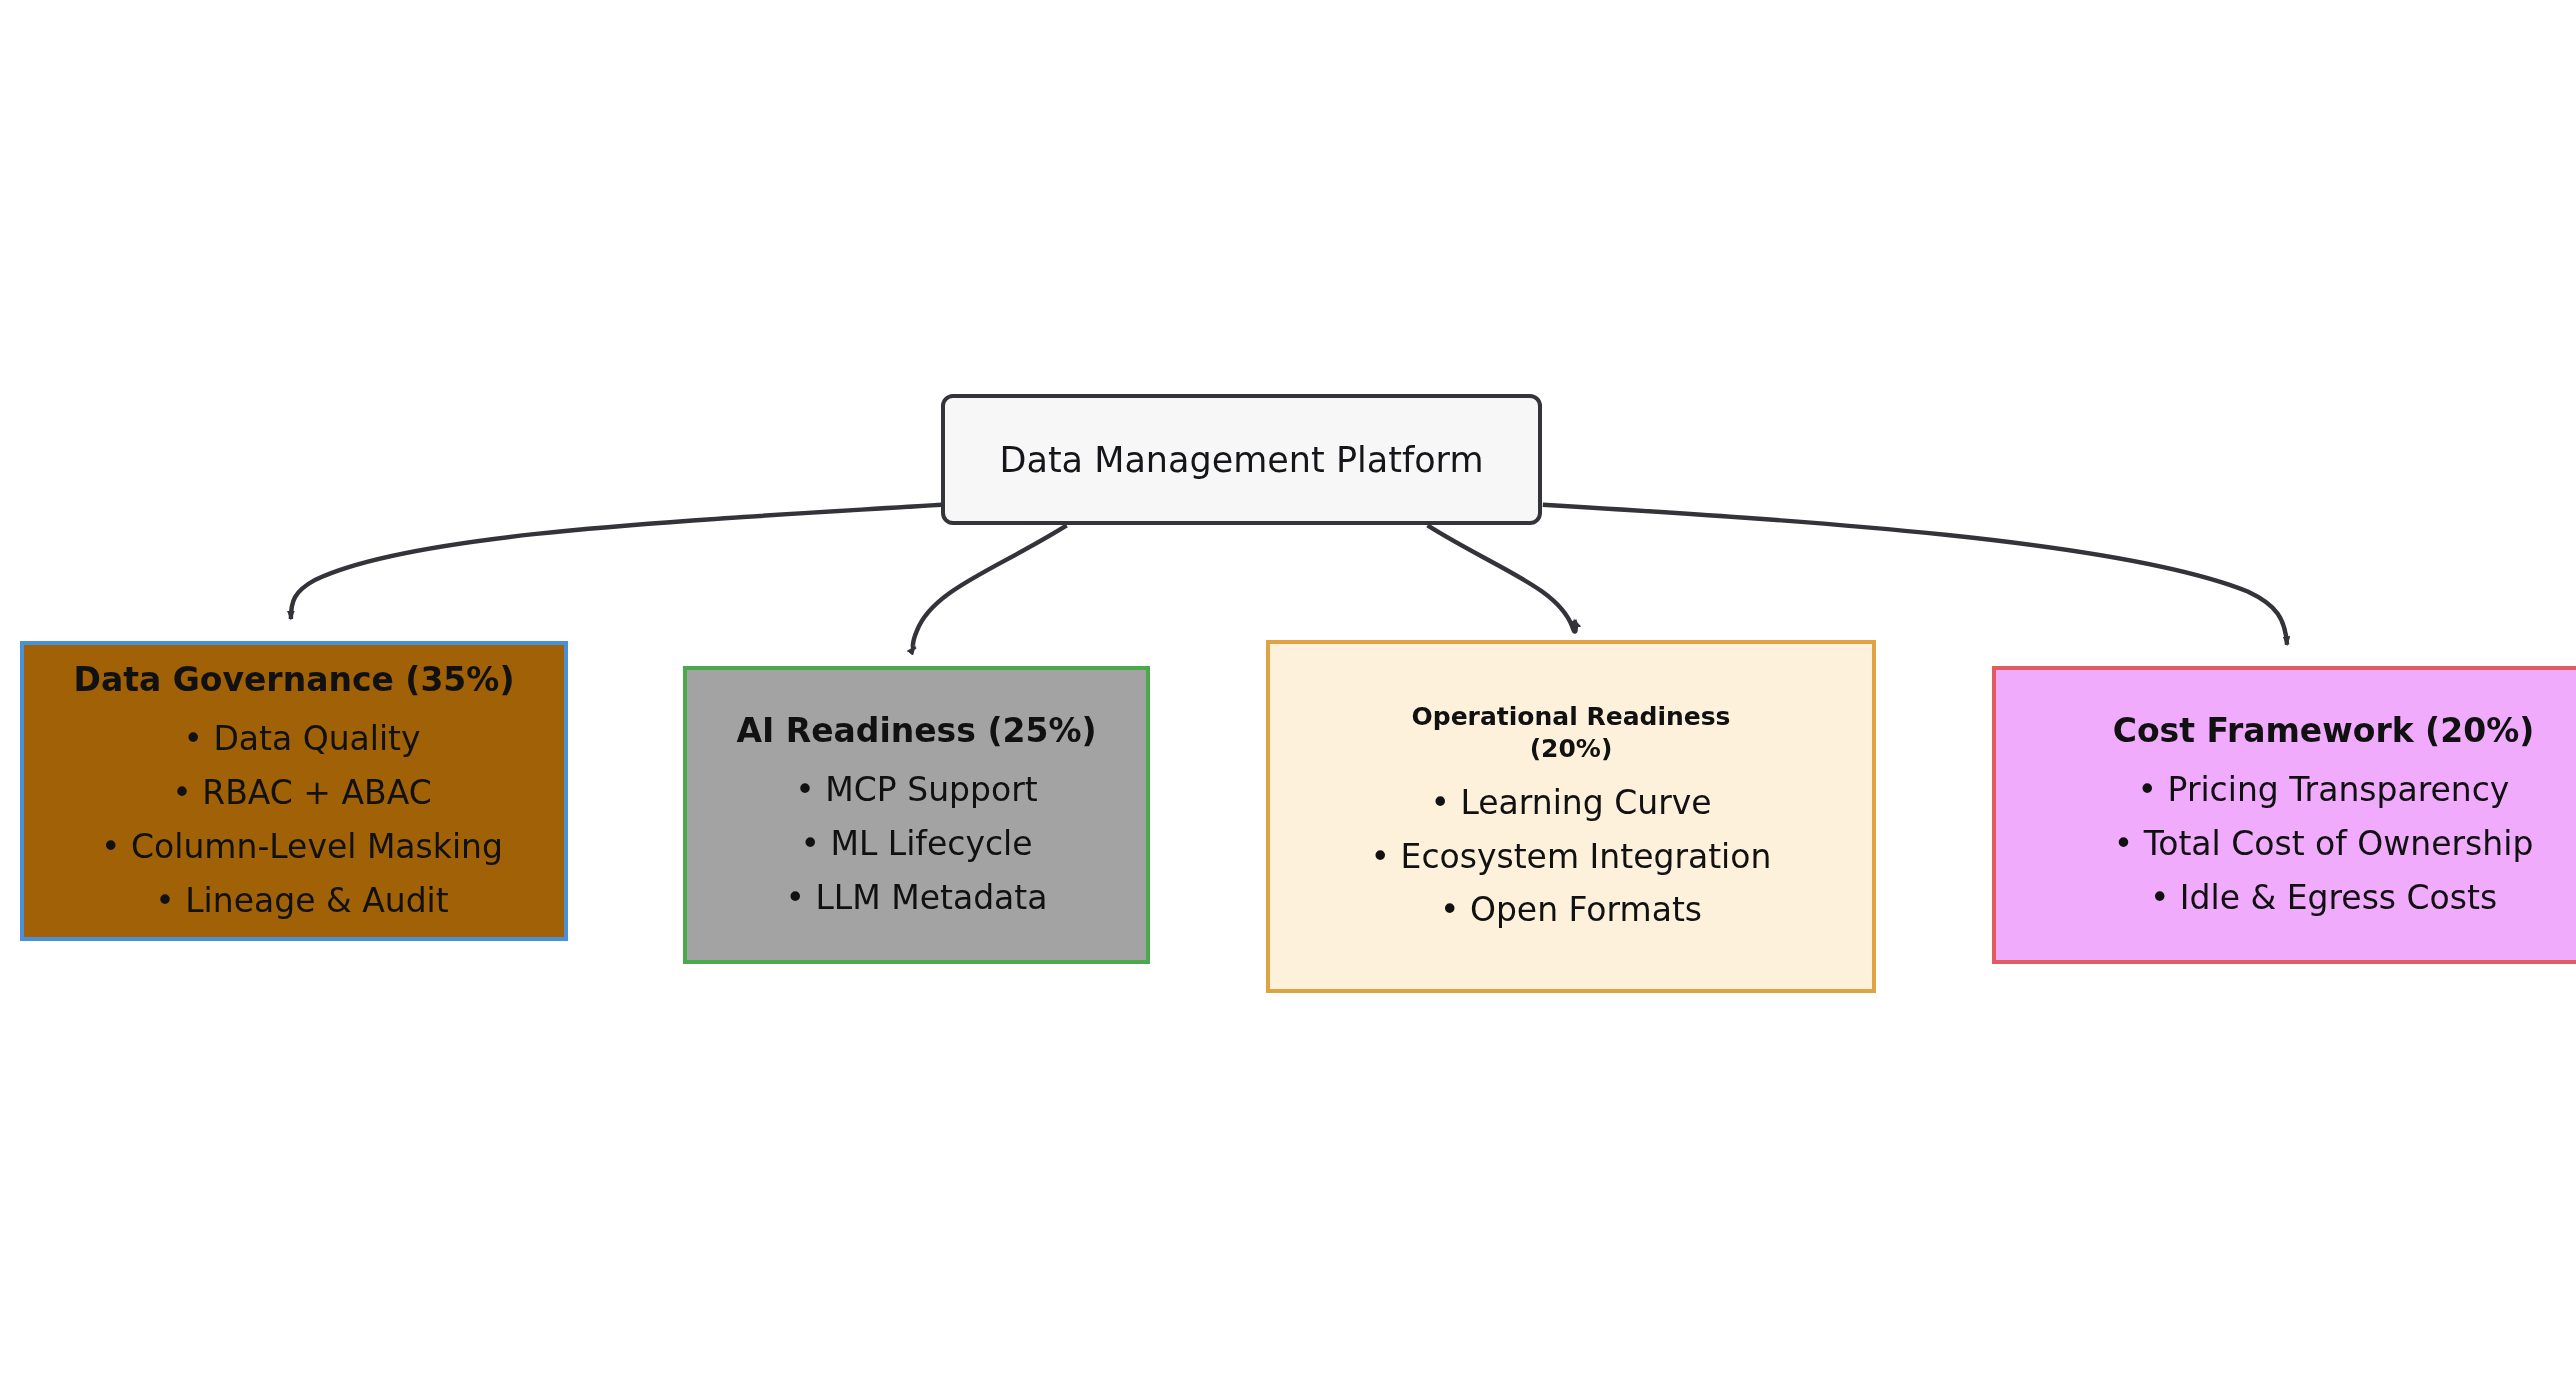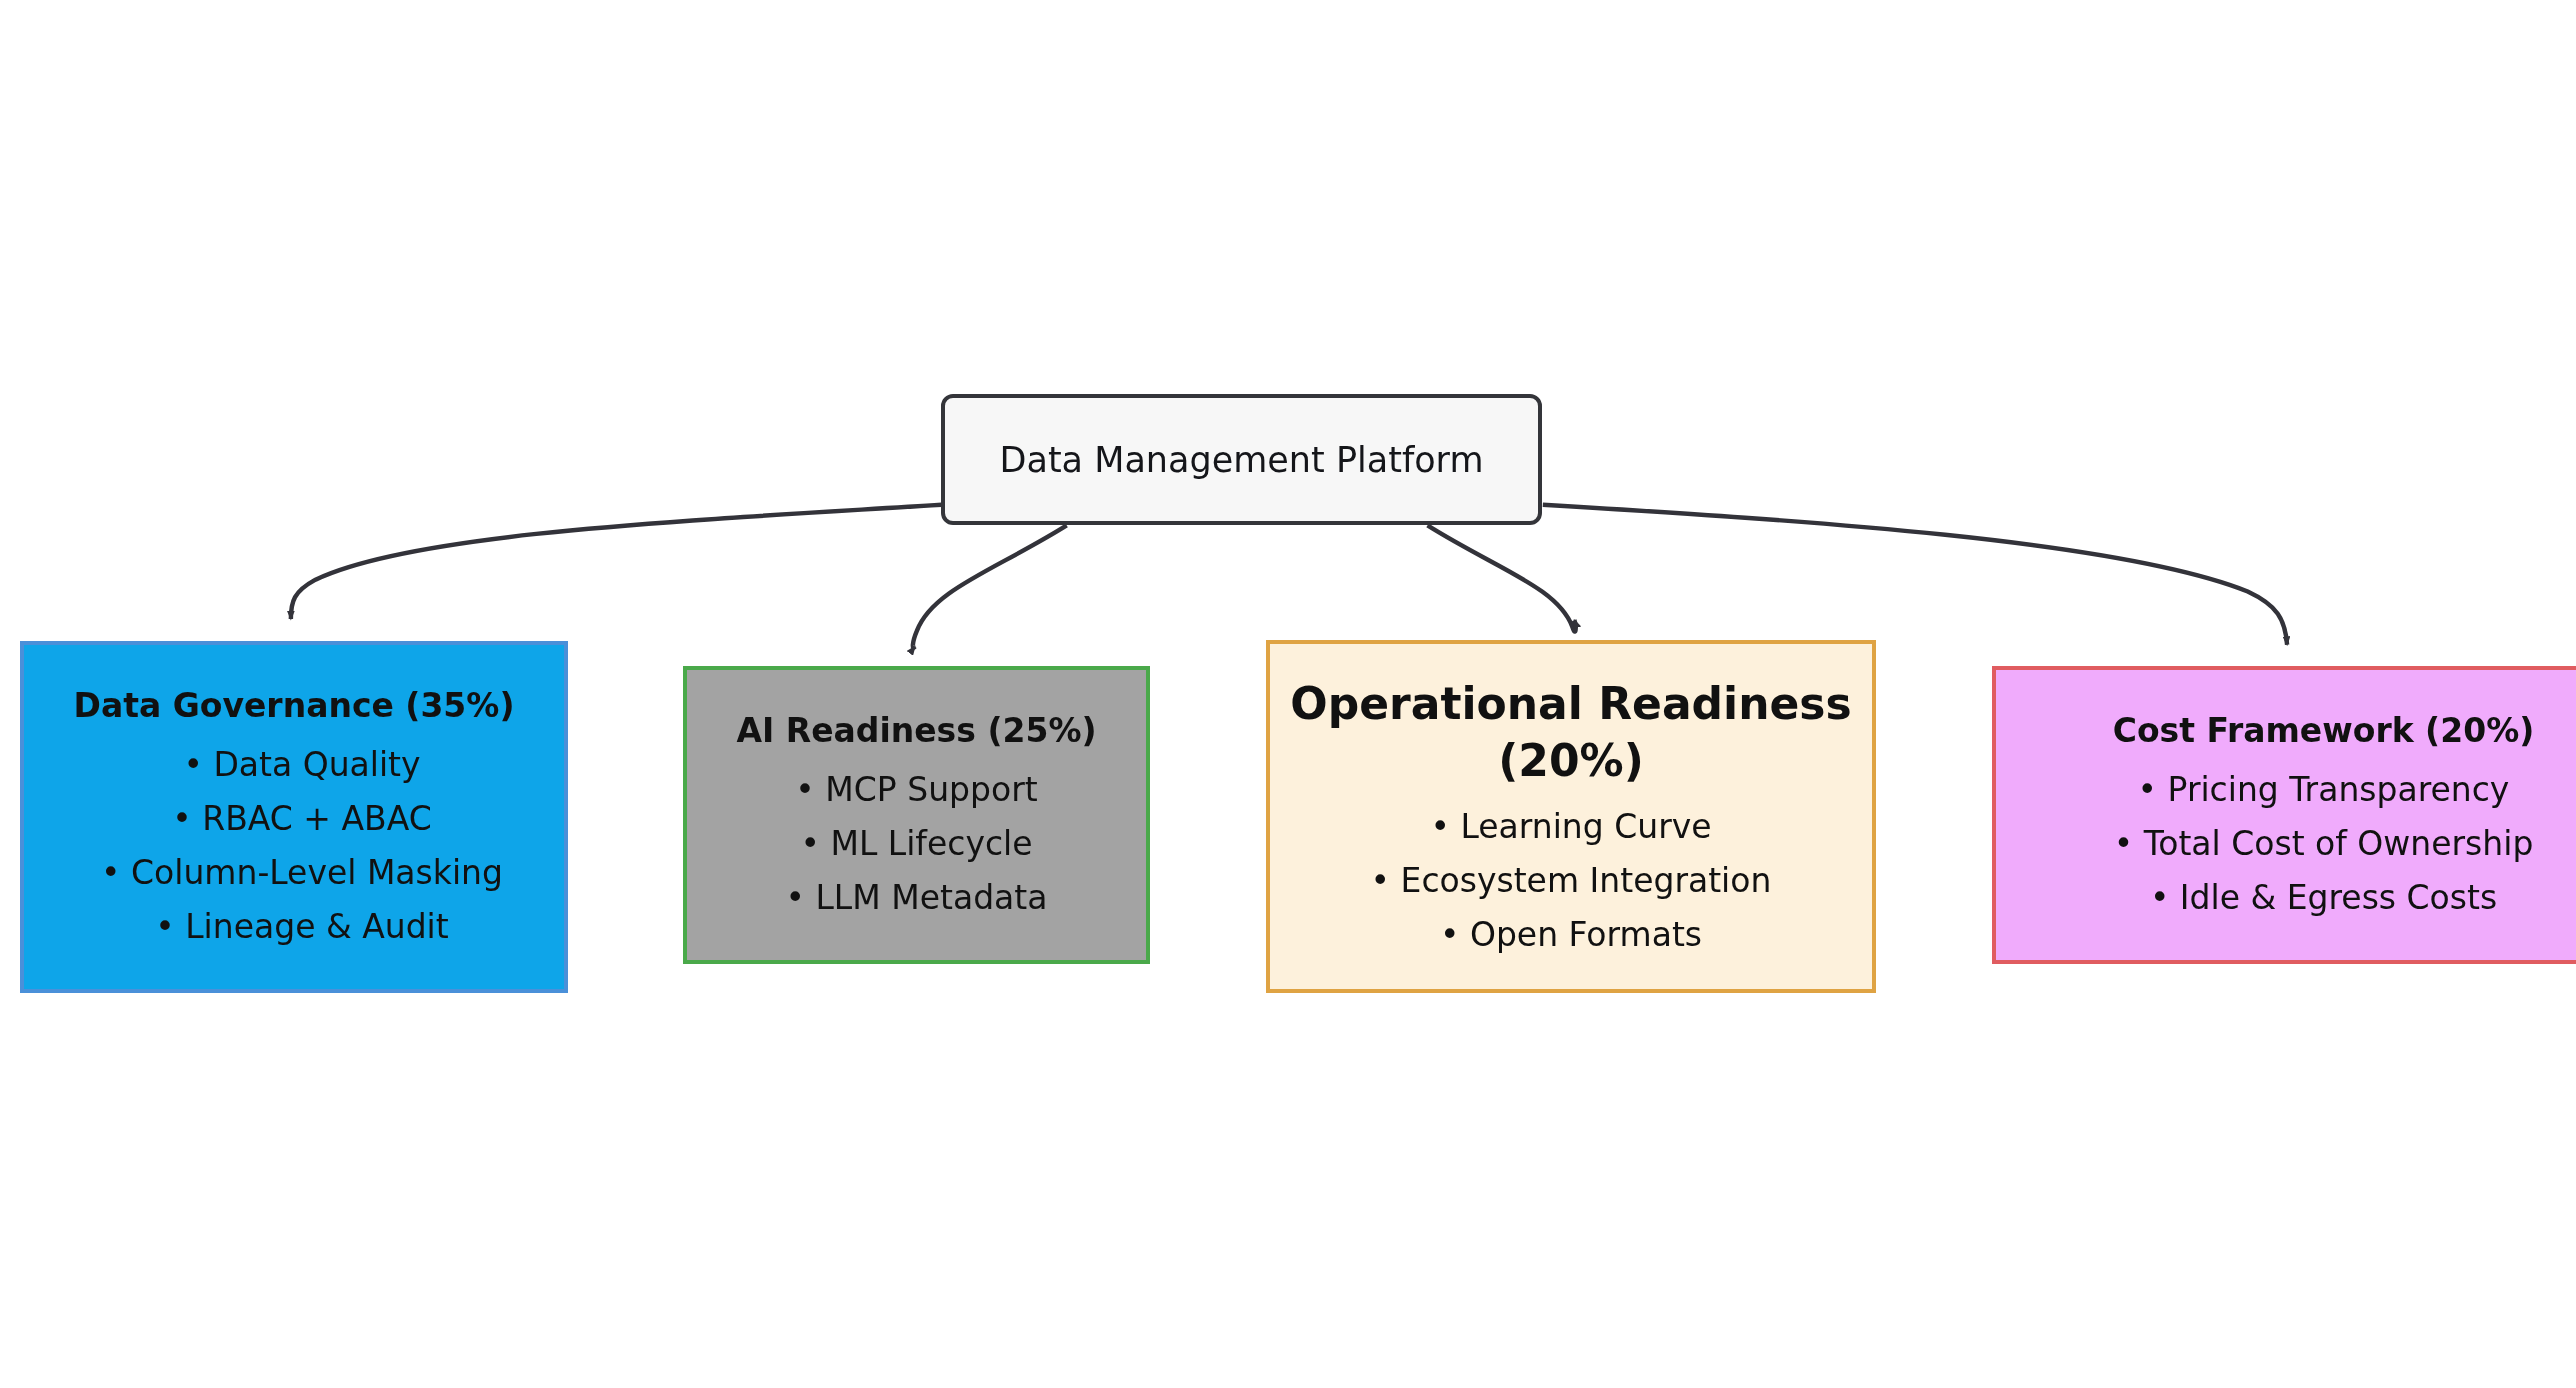--- a/index.html
+++ b/index.html
@@ -69,22 +69,22 @@
     font-size: 35px;
     color: #15161a;
     line-height: 1.2;
   }
 
   
   #node-governance {
     left: 20px;
     top: 641px;
     width: 548px;
-    height: 352px;
-    background: #0ea5e9;
+    height: 300px;
+    background: #a16207;
     border: 4px solid #4a90d9;
   }
   #node-governance .node-title { font-size: 33px; margin-bottom: 6px; }
   #node-governance .node-list { font-size: 33px; margin-left: 16px; }
   #node-governance .node-list li { margin-top: 11px; }
 
   
   #node-ai {
     left: 683px;
     top: 666px;
@@ -99,21 +99,21 @@
 
   
   #node-operational {
     left: 1266px;
     top: 640px;
     width: 610px;
     height: 353px;
     background: #fdf1dc;
     border: 4px solid #dfa343;
   }
-  #node-operational .node-title { font-size: 44px; margin-bottom: 6px; }
+  #node-operational .node-title { font-size: 25px; margin-bottom: 6px; }
   #node-operational .node-list { font-size: 33px; }
   #node-operational .node-list li { margin-top: 11px; }
 
   
   #node-cost {
     left: 1992px;
     top: 666px;
     width: 663px;
     height: 298px;
     background: #f0abfc;

